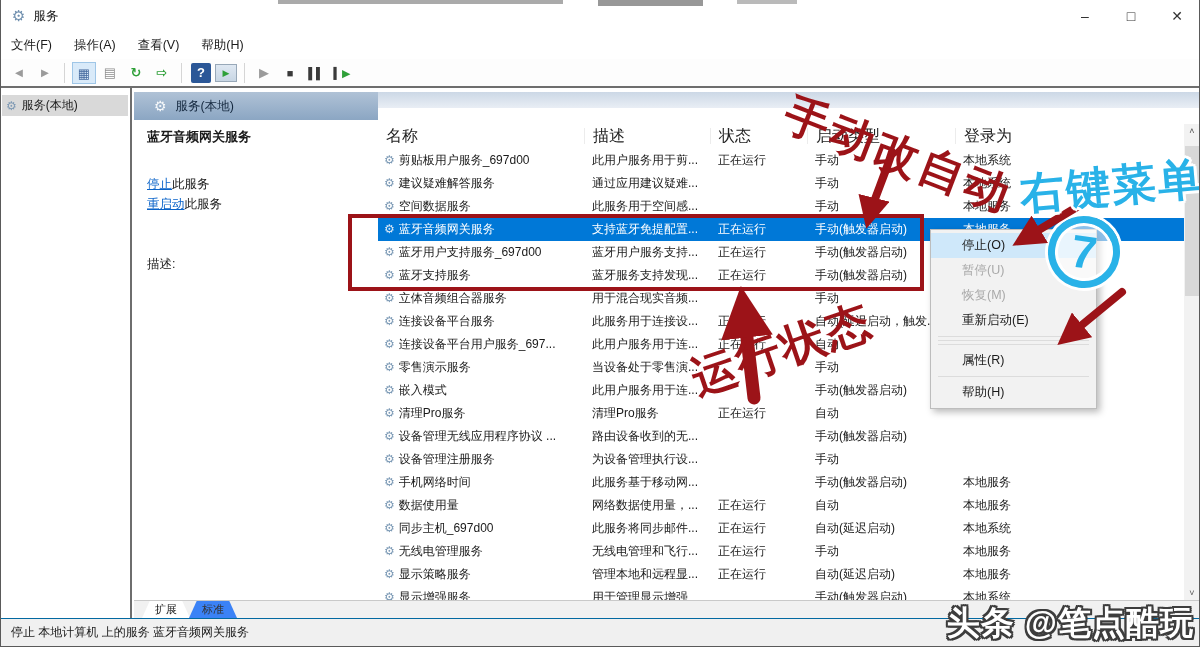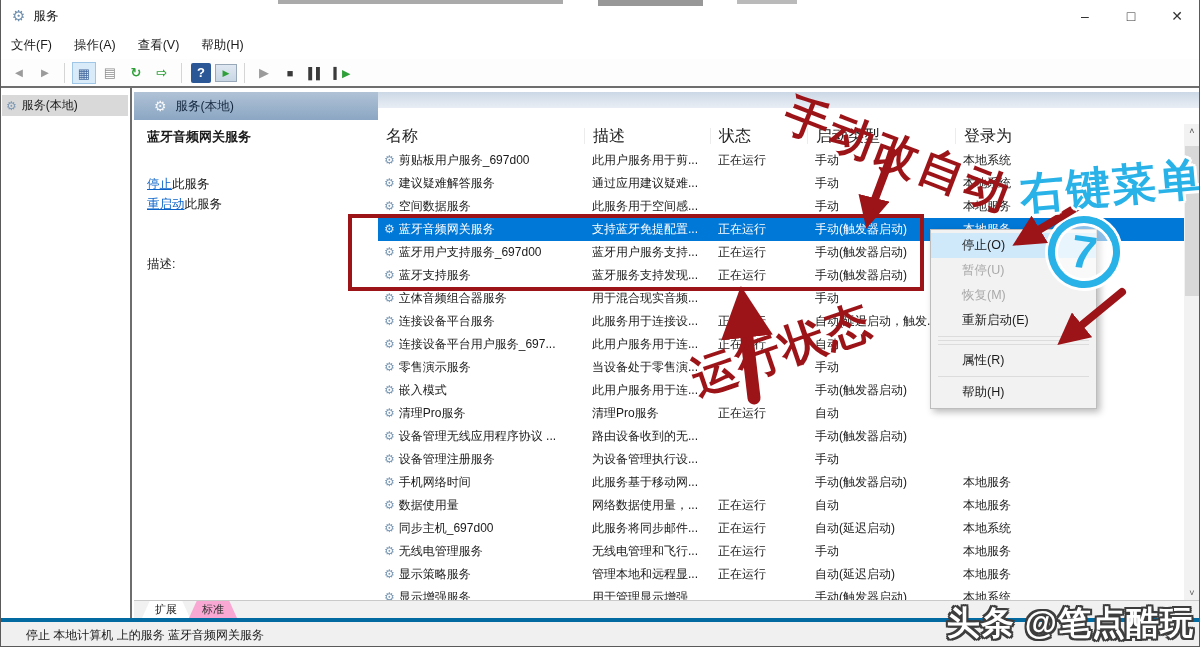--- a/index.html
+++ b/index.html
@@ -60,22 +60,22 @@
   .lrow.sel{background:#0078d7;color:#fff}
   .lrow.sel .gicon{color:#dce9f5}
   
   #vscroll{position:absolute;right:0;top:16px;width:16px;bottom:0;background:#f2f2f2;display:flex;flex-direction:column;justify-content:space-between;align-items:center;font-size:9px;color:#555}
   #vthumb{position:absolute;left:1px;top:22px;width:14px;height:150px;background:#d8d8d8}
   .scr-arrow{height:14px;line-height:14px}
   
   #tabs-strip{position:absolute;left:134px;right:0;top:600px;height:18px;background:#f1f1f1;border-top:1px solid #c9c9c9;z-index:5}
   .tab{position:absolute;top:0;height:17px;line-height:16px;font-size:11px;padding:0 13px;clip-path:polygon(0 100%,16% 0,84% 0,100% 100%);filter:drop-shadow(0 0 1px #9a9a9a)}
   .tab.active{background:#fff}
-  .tab.inactive{background:#f9a8d4;color:#333}
-  #statusbar{position:absolute;left:0;right:0;bottom:0;height:29px;background:#f0f0f0;border-top:4px solid #0369a1;font-size:12px;line-height:27px;padding-left:26px;z-index:6}
+  .tab.inactive{background:#3b82f6;color:#333}
+  #statusbar{position:absolute;left:0;right:0;bottom:0;height:29px;background:#f0f0f0;border-top:1px solid #0369a1;font-size:12px;line-height:27px;padding-left:11px;z-index:6}
   
   #ctxmenu{position:absolute;left:930px;top:229px;width:167px;background:#f2f2f2;border:1px solid #bdbdbd;box-shadow:3px 3px 7px rgba(0,0,0,.28);padding:3px 0;z-index:30;font-size:12.5px}
   .mitem{height:25px;line-height:25px;padding-left:31px;position:relative;white-space:nowrap}
   .mitem.disabled{color:#a9a9a9}
   .mitem.highlight{background:#cfe8fa}
   .mitem.bold{font-weight:normal}
   .msep{height:1px;background:#dcdcdc;margin:3px 7px}
   .subarrow{position:absolute;right:12px;top:0;color:#555}
   
   #redbox{position:absolute;left:348px;top:214px;width:576px;height:77px;border:4px solid #9c1318;z-index:25;pointer-events:none}

